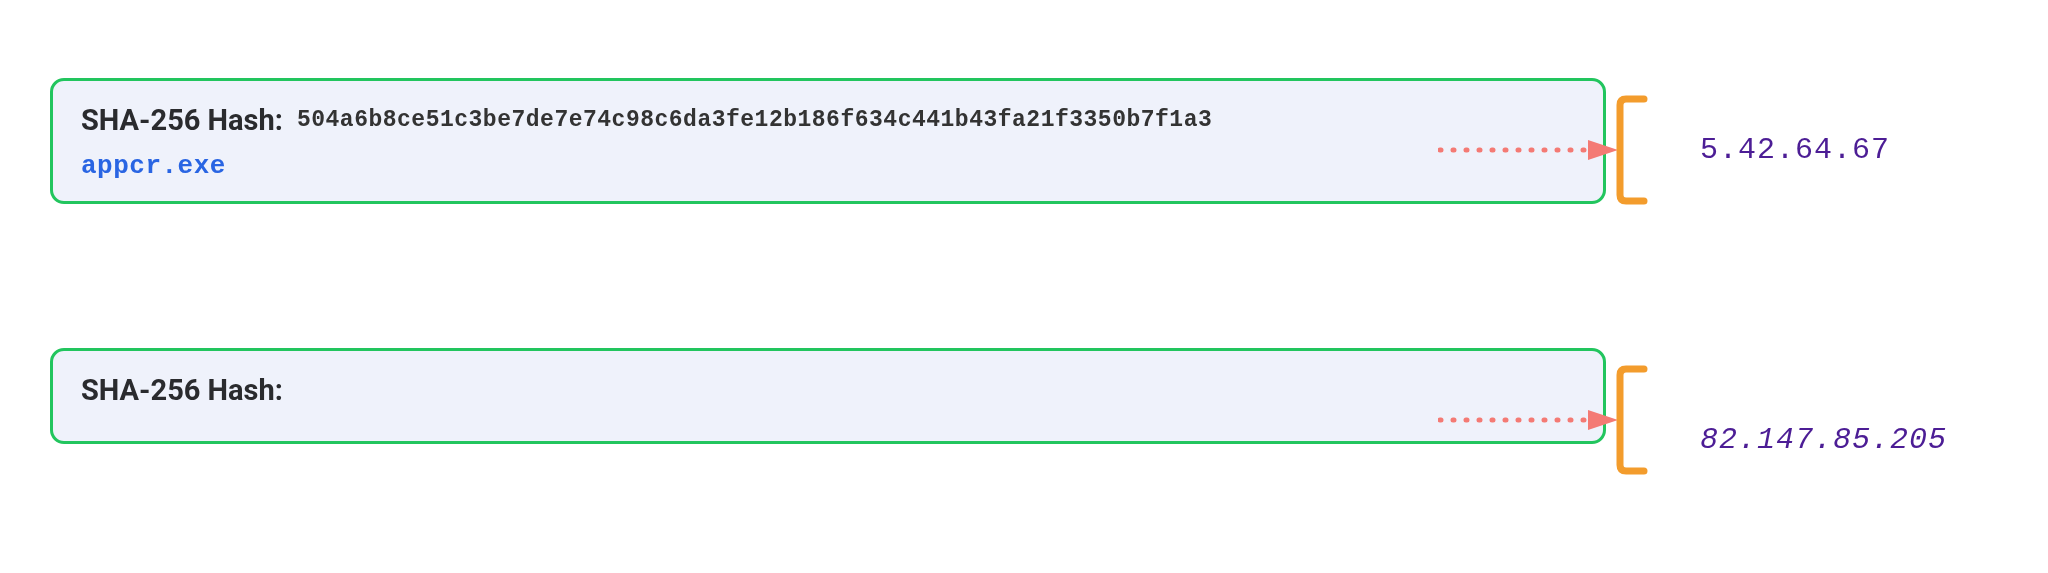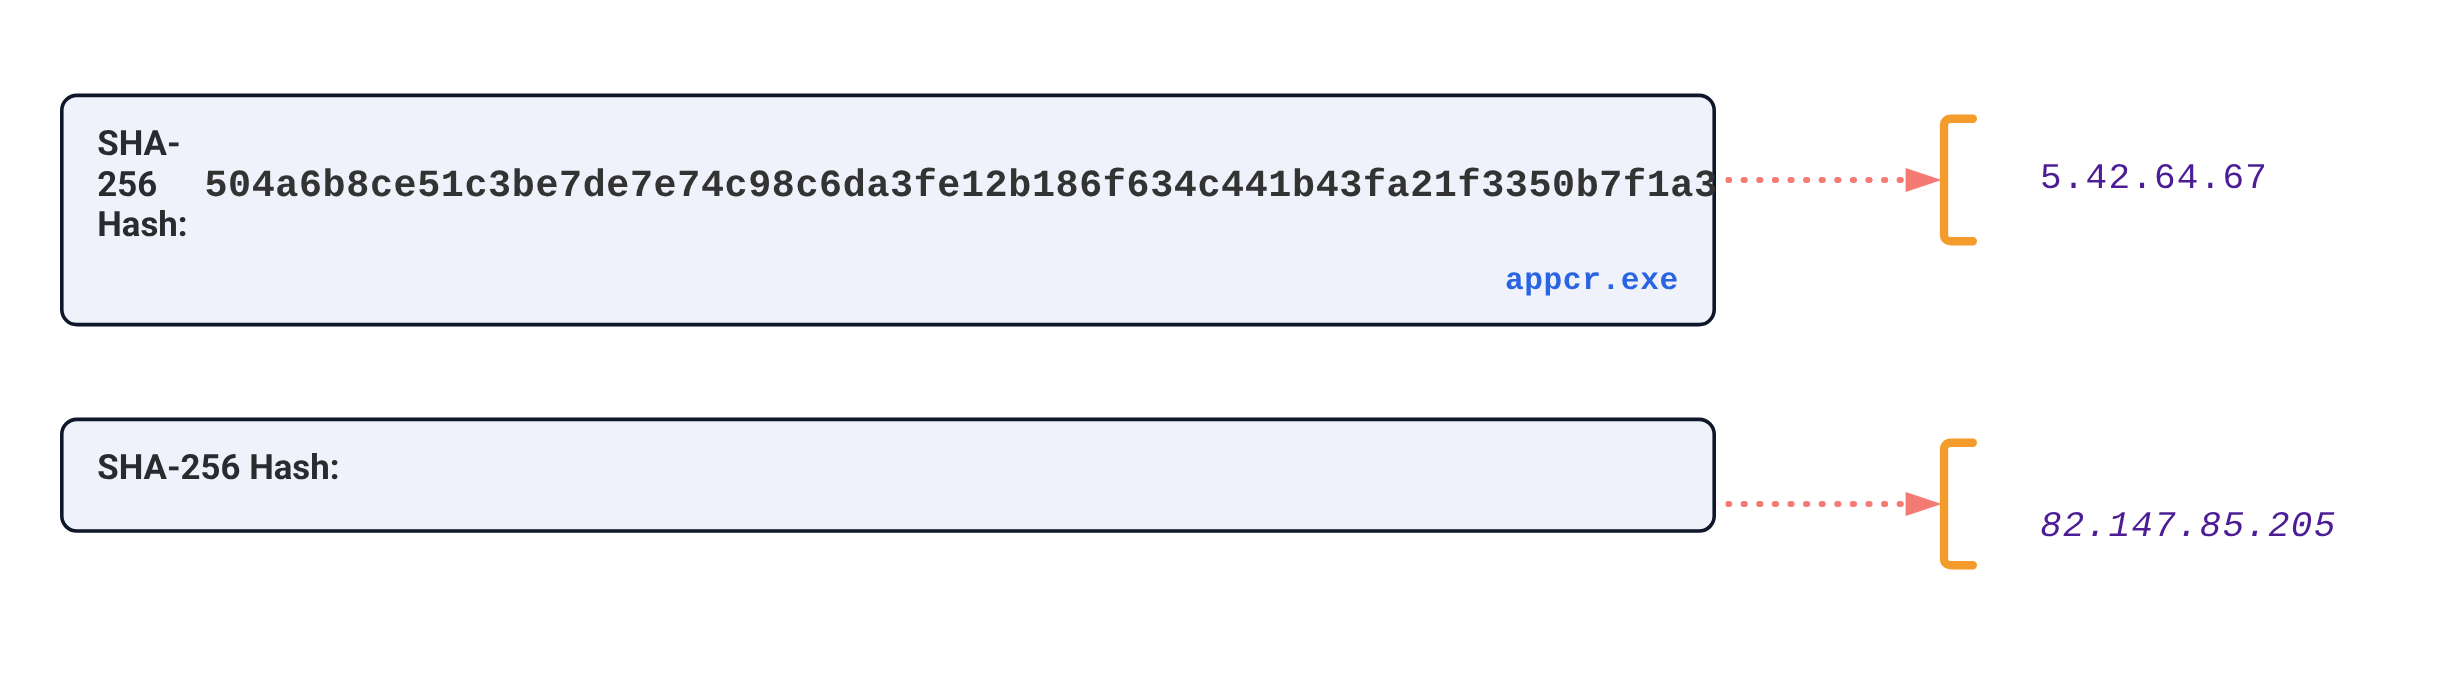--- a/index.html
+++ b/index.html
@@ -9,51 +9,50 @@
       width: 2048px;
       height: 573px;
       position: relative;
     }
     .mono {
       font-family: ui-monospace, "SF Mono", Menlo, Consolas, "Courier New", monospace;
     }
     .entry {
       position: absolute;
       left: 50px;
-      width: 1380px;
+      width: 1556px;
       background: #eff2fb;
-      border: 3px solid #0f172a;
+      border: 3px solid #22c55e;
       border-radius: 14px;
       padding: 22px 28px 20px;
     }
     .entry.row1 { top: 78px; }
     .entry.row2 { top: 348px; }
     .hash-line {
       display: flex;
       align-items: center;
       gap: 14px;
       margin-bottom: 14px;
     }
     .hash-label {
       font-weight: 700;
       font-size: 29px;
       color: #2a2b2e;
     }
     .hash-value {
       font-weight: 700;
-      font-size: 32px;
+      font-size: 23px;
       color: #333;
       letter-spacing: 0.5px;
     }
     .filename {
       font-weight: 700;
       font-size: 26px;
       color: #2965e3;
       letter-spacing: 0.5px;
-      text-align: right;
     }
     .arrow {
       position: absolute;
       left: 1438px;
       width: 180px;
       height: 20px;
     }
     .arrow.row1 { top: 140px; }
     .arrow.row2 { top: 410px; }
     .arrow svg { width: 100%; height: 100%; }

